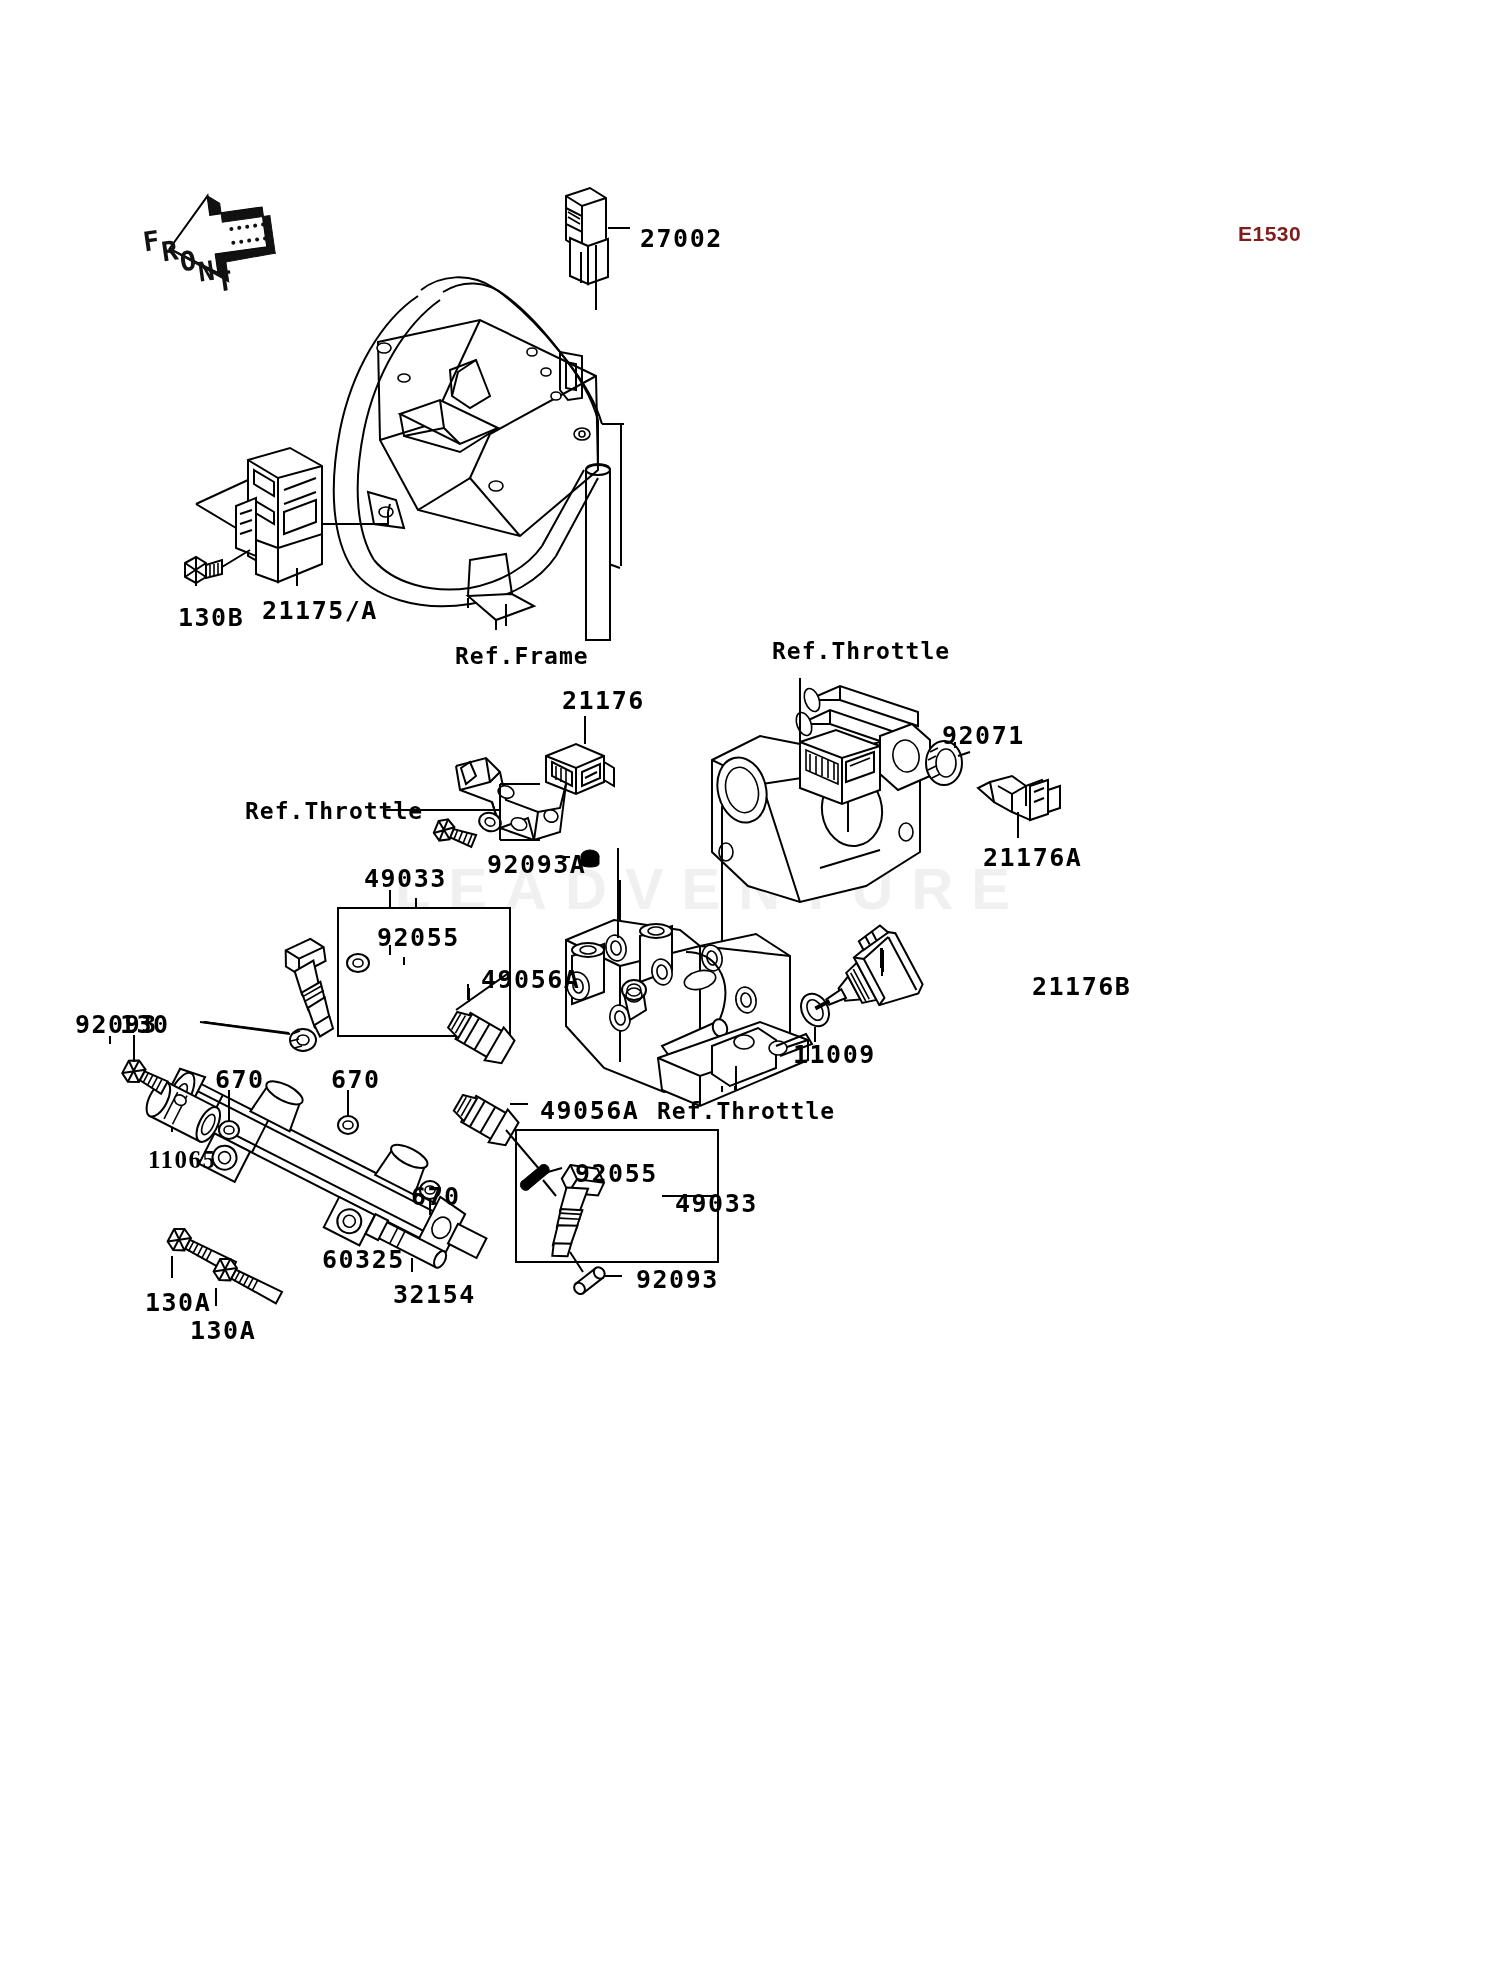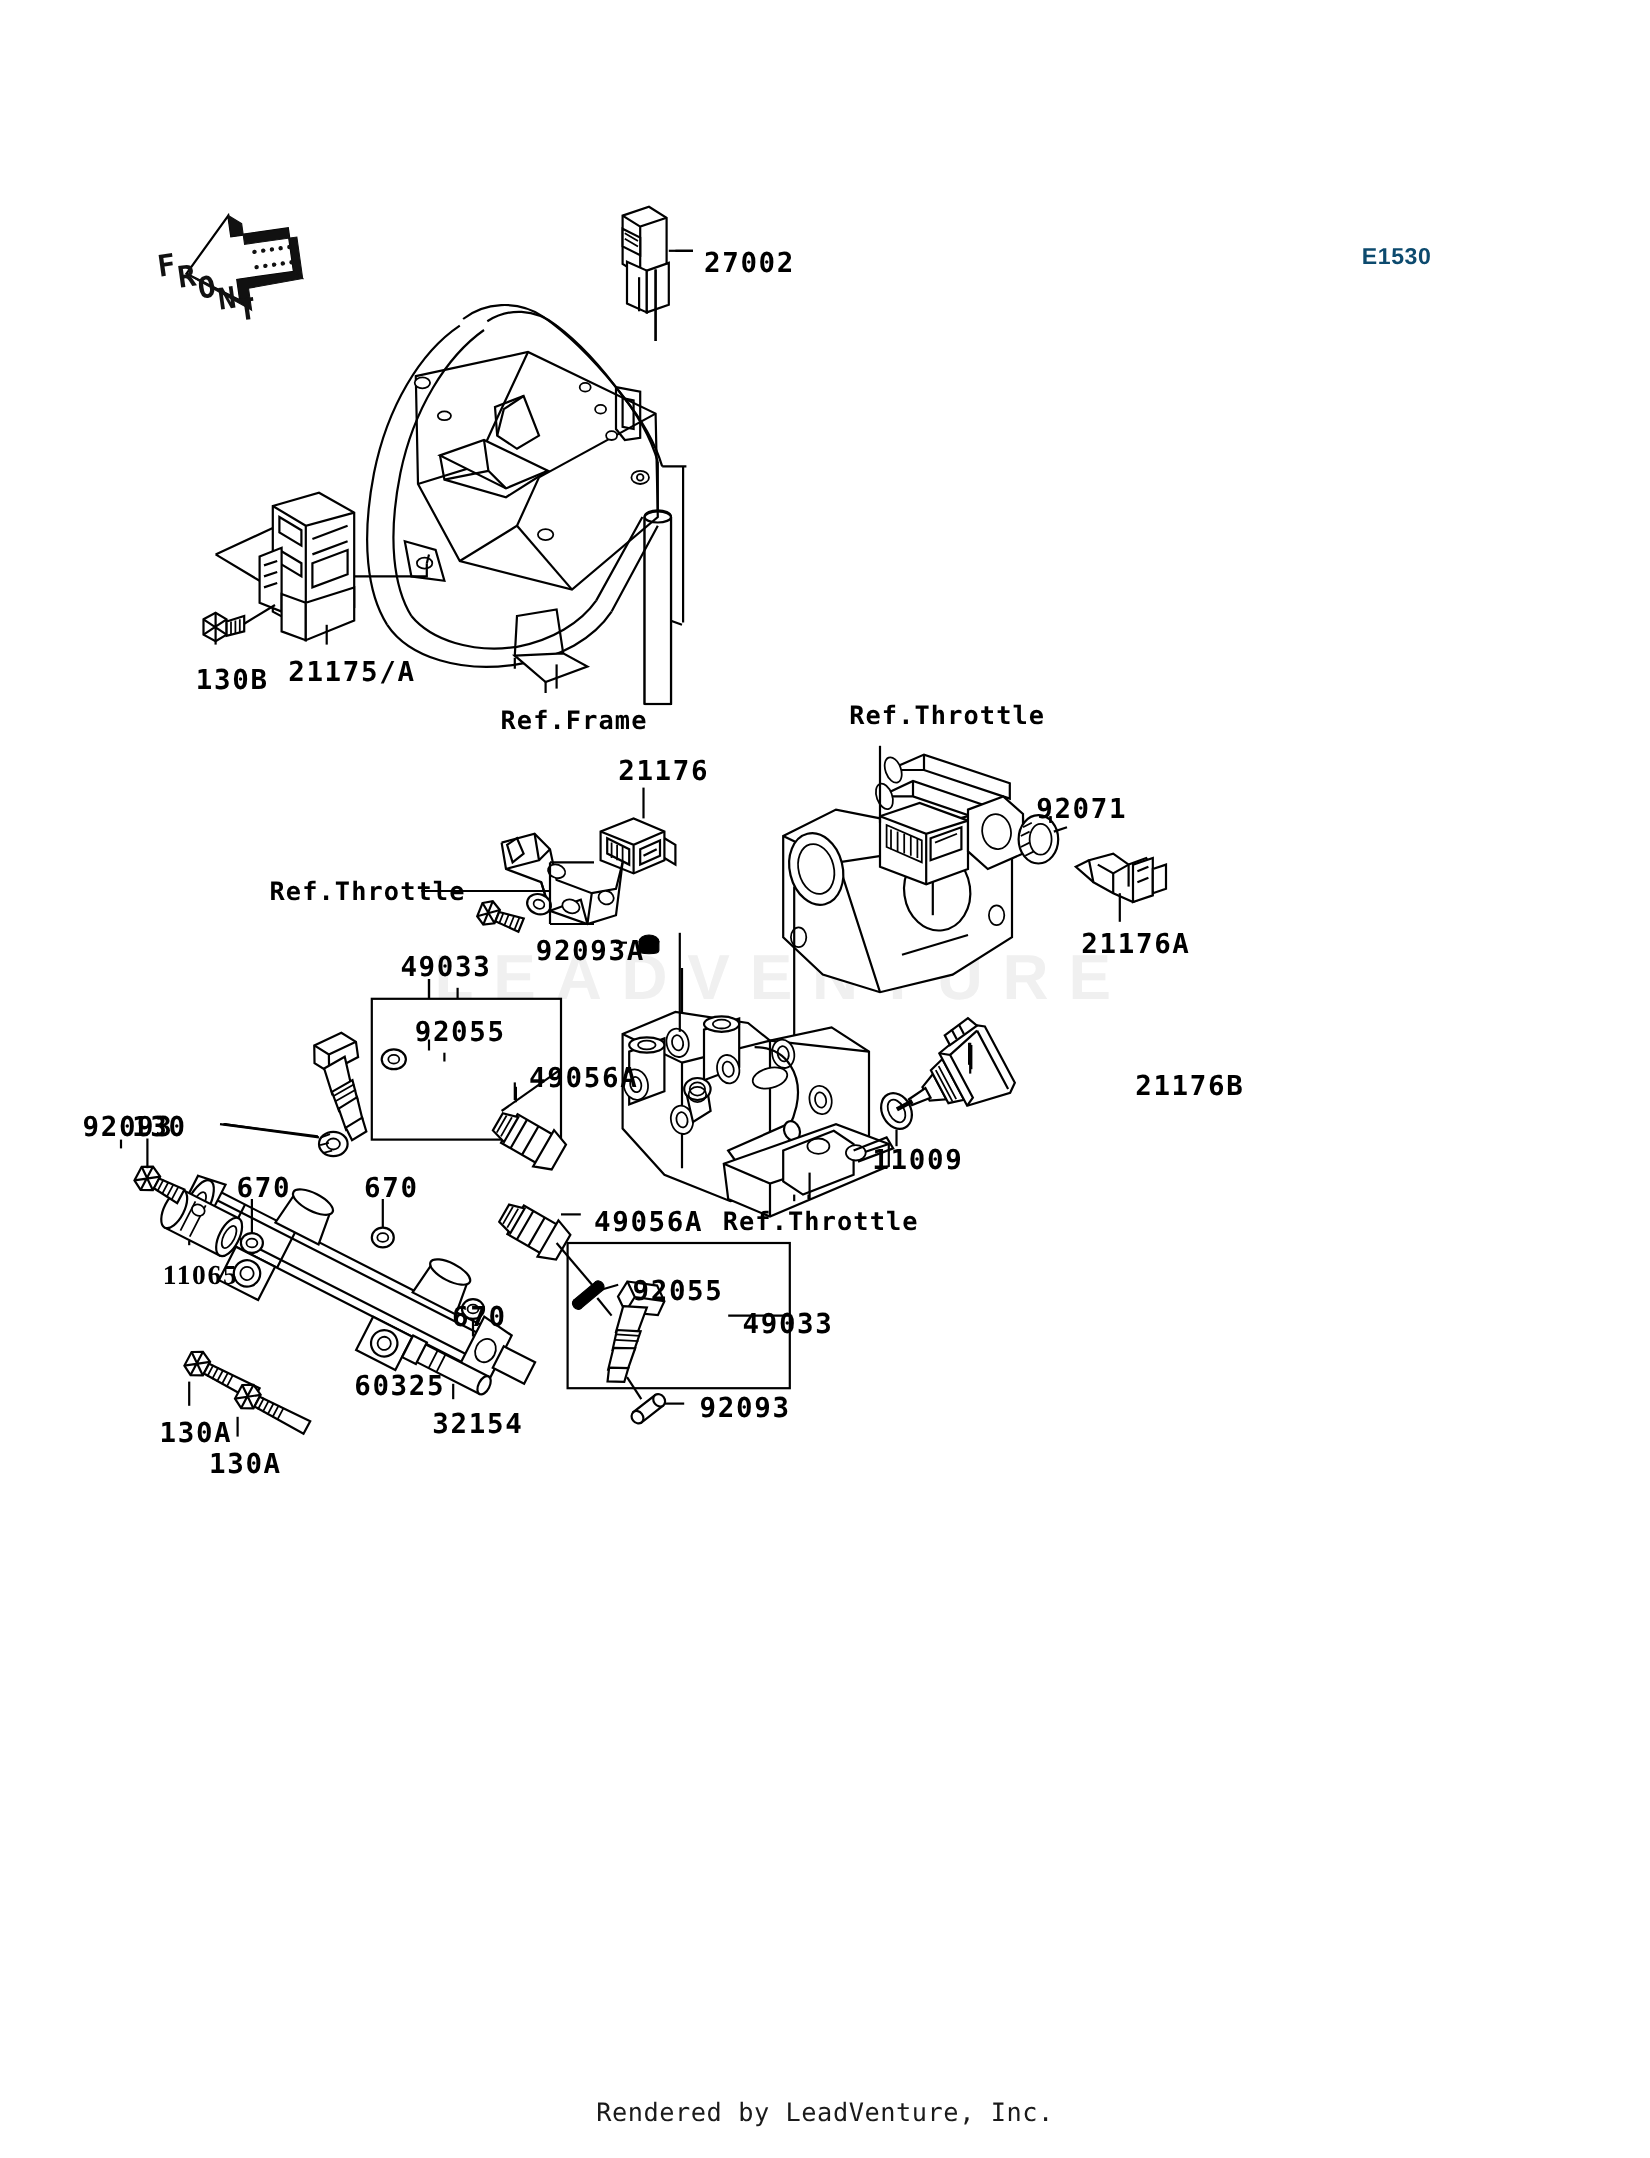--- a/index.html
+++ b/index.html
@@ -34,21 +34,21 @@
     line-height: 1;
   }
   .lbl-num { font-size: 25px; }
   .lbl-ref { font-size: 23px; letter-spacing: 1px; }
   .corner-code {
     position: absolute;
     font-family: "Liberation Sans", "DejaVu Sans", sans-serif;
     font-weight: bold;
     font-size: 21px;
     letter-spacing: 0.5px;
-    color: #0c4a6e;
+    color: #7f1d1d;
   }
   .footer {
     position: absolute;
     left: 0;
     width: 1500px;
     text-align: center;
     font-family: "DejaVu Sans Mono", "Liberation Mono", monospace;
     font-size: 23px;
     color: #1a1a1a;
     letter-spacing: 0.5px;
@@ -600,15 +600,14 @@
   <div class="lbl lbl-num" style="left:148px; top:1147px;font-family:Liberation Serif, serif;">11065</div>
   <div class="lbl lbl-num" style="left:575px; top:1161px;">92055</div>
   <div class="lbl lbl-num" style="left:411px; top:1184px;">670</div>
   <div class="lbl lbl-num" style="left:675px; top:1191px;">49033</div>
   <div class="lbl lbl-num" style="left:322px; top:1247px;">60325</div>
   <div class="lbl lbl-num" style="left:393px; top:1282px;">32154</div>
   <div class="lbl lbl-num" style="left:636px; top:1267px;">92093</div>
   <div class="lbl lbl-num" style="left:145px; top:1290px;">130A</div>
   <div class="lbl lbl-num" style="left:190px; top:1318px;">130A</div>
 
-  <div class="footer" style="top:1908px;">Rendered by LeadVenture, Inc.</div>
 
 </div>
 
 </body></html>

